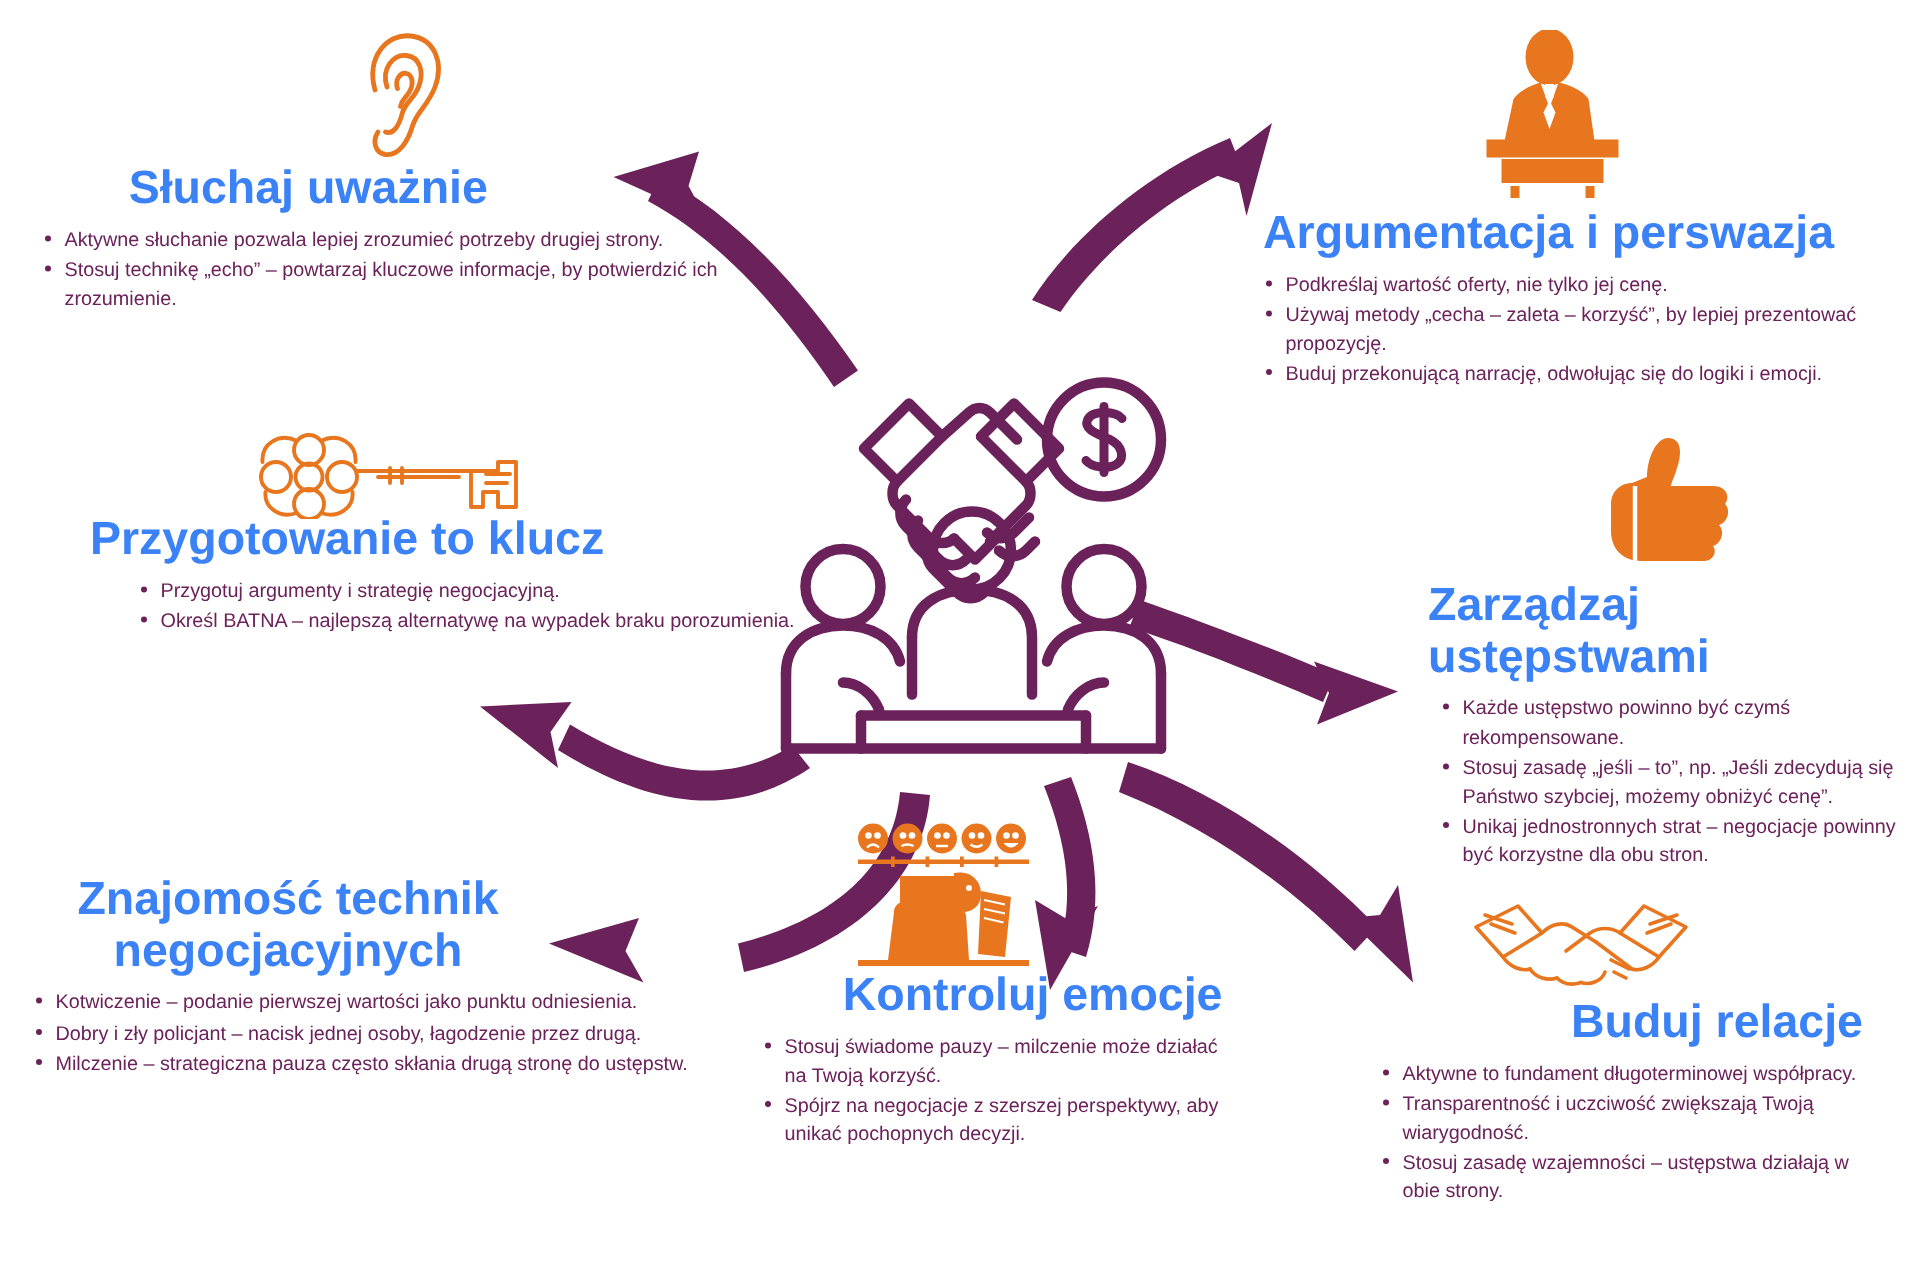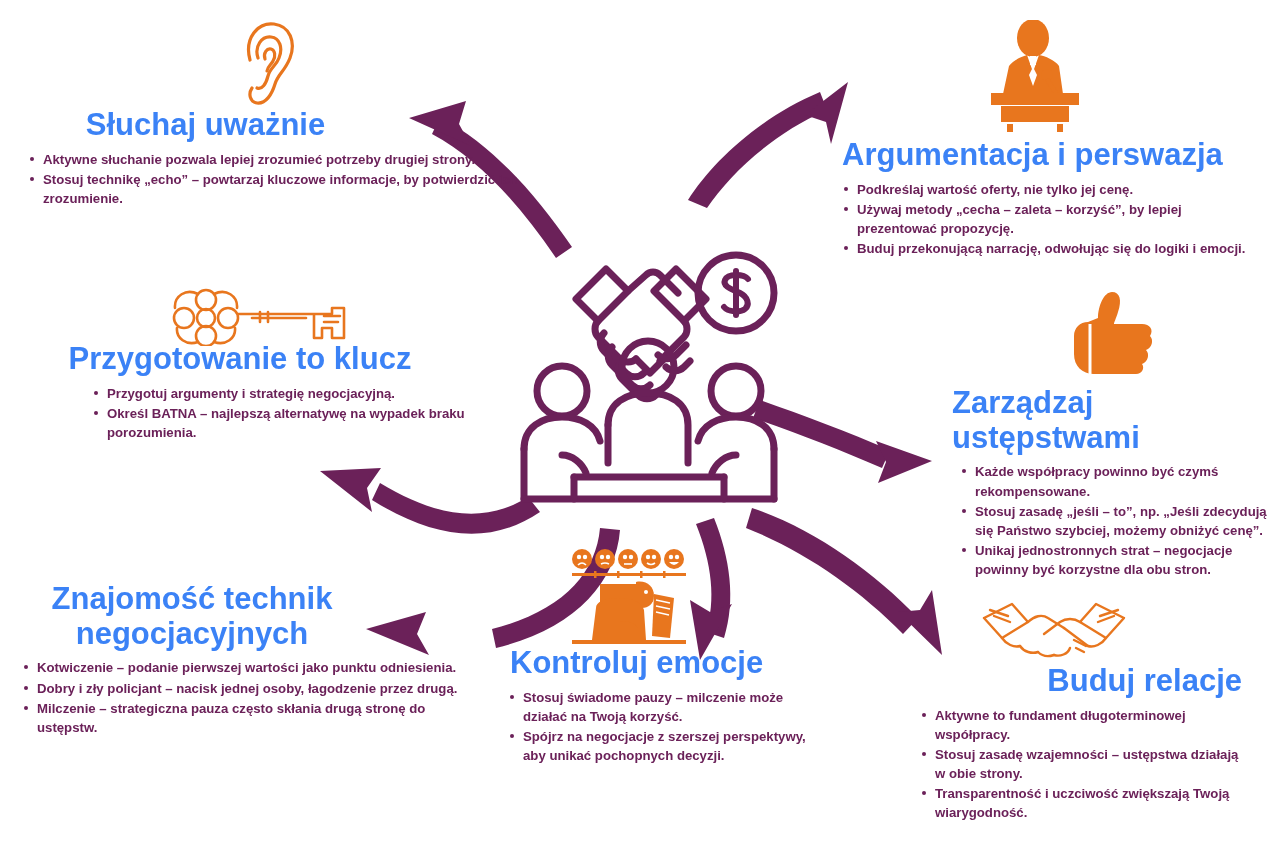--- a/index.html
+++ b/index.html
@@ -20,21 +20,21 @@
     font-weight:700;
     font-size:31px;
     line-height:1.12;
     margin:0 0 7px 0;
     white-space:pre-line;
   }
   .bullets{
     list-style:none;
     margin:0;padding:0;
     color:#6B2159;
-    font-weight:700;
+    font-weight:400;
     font-size:13.2px;
     line-height:1.45;
   }
   .bullets li{
     position:relative;
     padding-left:15px;
     margin-bottom:1px;
   }
   .bullets li::before{
     content:"";
@@ -45,35 +45,35 @@
     background:#6B2159;
   }
   .icon-wrap{position:absolute;}
   .icon-wrap svg{display:block;}
 
   
   #sec-listen   {left:28px;  top:108px; width:500px;}
   #sec-listen .sec-title{text-align:center;padding-right:145px;}
 
   #sec-prepare  {left:60px;  top:342px; width:470px;}
-  #sec-prepare .sec-title{text-align:center;padding-right:110px;}
+  #sec-prepare .sec-title{text-align:left;padding-right:110px;}
   #sec-prepare .bullets{padding-left:32px;}
 
   #sec-techniques{left:22px; top:582px; width:460px;}
   #sec-techniques .sec-title{text-align:center;padding-right:120px;}
 
   #sec-argument {left:842px; top:138px; width:420px;}
   #sec-argument .sec-title{text-align:left;}
 
   #sec-concess  {left:952px; top:386px; width:320px;}
   #sec-concess .sec-title{text-align:left;}
   #sec-concess .bullets{padding-left:8px;}
 
   #sec-emotions {left:500px; top:646px; width:315px;}
-  #sec-emotions .sec-title{text-align:left;padding-left:10px;}
+  #sec-emotions .sec-title{text-align:right;padding-left:10px;}
   #sec-emotions .bullets{padding-left:8px;}
 
   #sec-relations{left:912px; top:664px; width:330px;}
   #sec-relations .sec-title{text-align:right;}
   #sec-relations .bullets{padding-left:8px;}
 
   
   #ico-ear      {left:238px; top:18px;  width:60px; height:92px;}
   #ico-key      {left:172px; top:288px; width:188px;height:58px;}
   #ico-podium   {left:985px; top:20px;  width:120px;height:112px;}
@@ -287,36 +287,36 @@
     <ul class="bullets">
       <li>Kotwiczenie – podanie pierwszej wartości jako punktu odniesienia.</li>
       <li>Dobry i zły policjant – nacisk jednej osoby, łagodzenie przez drugą.</li>
       <li>Milczenie – strategiczna pauza często skłania drugą stronę do ustępstw.</li>
     </ul>
   </div>
 
   <div class="section" id="sec-concess">
     <h2 class="sec-title">Zarządzaj ustępstwami</h2>
     <ul class="bullets">
-      <li>Każde współpracy powinno być czymś rekompensowane.</li>
+      <li>Każde ustępstwo powinno być czymś rekompensowane.</li>
       <li>Stosuj zasadę „jeśli – to”, np. „Jeśli zdecydują się Państwo szybciej, możemy obniżyć cenę”.</li>
       <li>Unikaj jednostronnych strat – negocjacje powinny być korzystne dla obu stron.</li>
     </ul>
   </div>
 
   <div class="section" id="sec-emotions">
     <h2 class="sec-title">Kontroluj emocje</h2>
     <ul class="bullets">
       <li>Stosuj świadome pauzy – milczenie może działać na Twoją korzyść.</li>
       <li>Spójrz na negocjacje z szerszej perspektywy, aby unikać pochopnych decyzji.</li>
     </ul>
   </div>
 
   <div class="section" id="sec-relations">
     <h2 class="sec-title">Buduj relacje</h2>
     <ul class="bullets">
       <li>Aktywne to fundament długoterminowej współpracy.</li>
+      <li>Transparentność i uczciwość zwiększają Twoją wiarygodność.</li>
       <li>Stosuj zasadę wzajemności – ustępstwa działają w obie strony.</li>
-      <li>Transparentność i uczciwość zwiększają Twoją wiarygodność.</li>
     </ul>
   </div>
 
 </div>
 
 </body></html>

